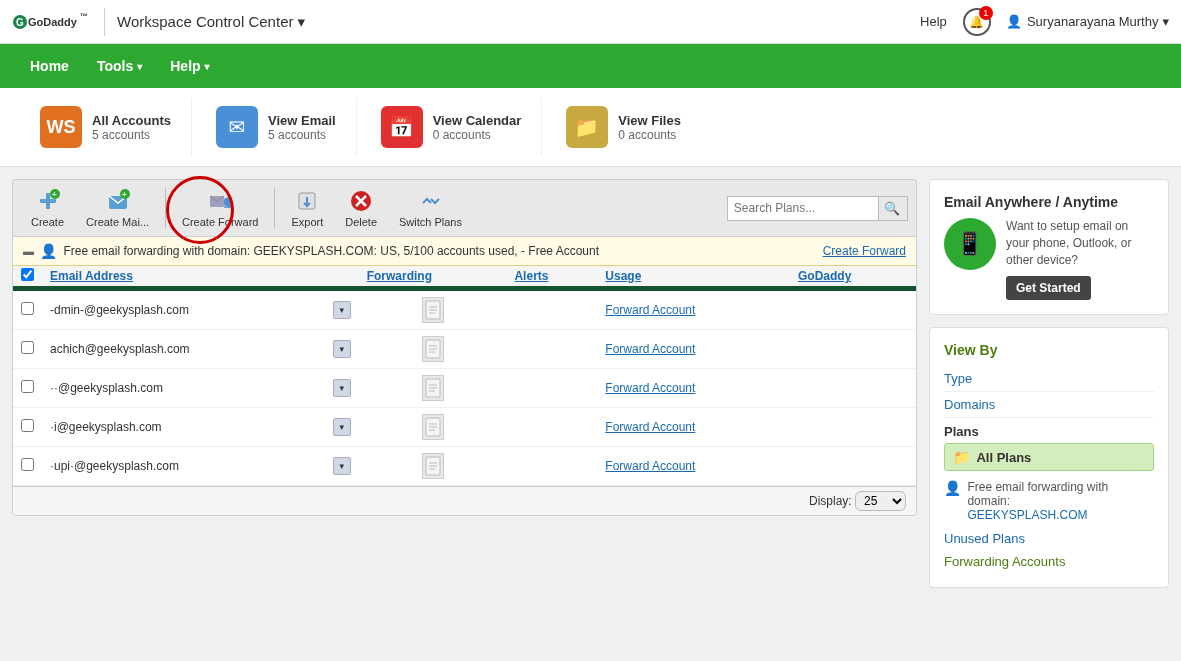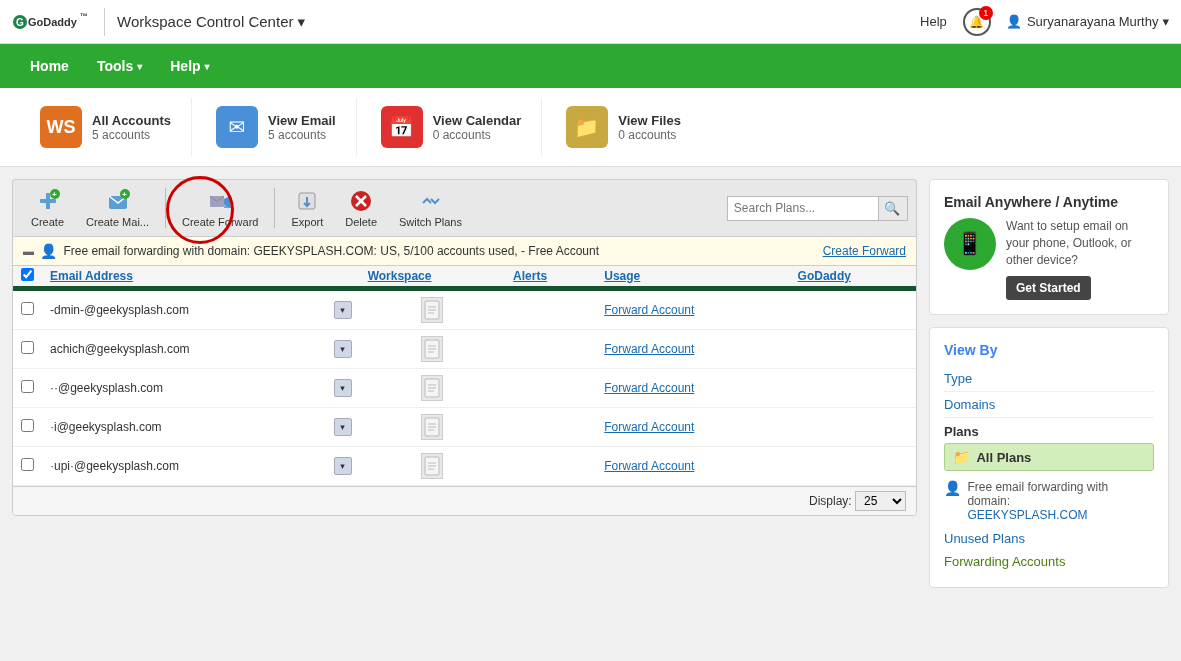--- a/index.html
+++ b/index.html
@@ -141,21 +141,21 @@
     .attr-icon {
       width: 22px; height: 26px; background: #e8e8e8; border: 1px solid #ccc;
       display: flex; align-items: center; justify-content: center;
       font-size: 10px; cursor: pointer; margin: auto;
     }
     .forward-link { color: #1a6ab0; text-decoration: underline; cursor: pointer; font-size: 12px; }
     .table-footer {
       background: #f5f5f5; border-top: 1px solid #ccc;
       padding: 4px 10px; text-align: right; font-size: 12px;
     }
-    .display-select { font-size: 12px; border: 1px solid #bbb; border-radius: 0; padding: 1px 4px; }
+    .display-select { font-size: 12px; border: 1px solid #bbb; border-radius: 6px; padding: 1px 4px; }
 
     
     .right-panel { width: 240px; flex-shrink: 0; display: flex; flex-direction: column; gap: 12px; }
 
     .email-anywhere-card {
       background: #fff; border: 1px solid #ddd; border-radius: 4px; padding: 14px;
     }
     .email-anywhere-title { font-size: 14px; font-weight: bold; color: #333; margin-bottom: 8px; }
     .email-anywhere-body { display: flex; align-items: flex-start; gap: 10px; }
     .phone-icon-circle {
@@ -165,21 +165,21 @@
     }
     .email-anywhere-text { font-size: 12px; color: #555; line-height: 1.4; }
     .get-started-btn {
       display: inline-block; margin-top: 8px; background: #444; color: #fff;
       font-size: 12px; font-weight: bold; padding: 5px 10px; border-radius: 3px; cursor: pointer;
     }
 
     .view-by-card {
       background: #fff; border: 1px solid #ddd; border-radius: 4px; padding: 14px;
     }
-    .view-by-title { font-size: 14px; font-weight: bold; color: #3b82f6; margin-bottom: 8px; }
+    .view-by-title { font-size: 14px; font-weight: bold; color: #4d7c0f; margin-bottom: 8px; }
     .view-by-item { padding: 5px 0; font-size: 13px; color: #1a6ab0; cursor: pointer; border-bottom: 1px solid #eee; }
     .view-by-item:last-child { border-bottom: none; }
     .plans-label { font-size: 13px; font-weight: bold; color: #333; margin: 6px 0 4px; }
     .all-plans-item {
       background: #d4edbc; border: 1px solid #a8d08a;
       padding: 5px 8px; border-radius: 3px; display: flex; align-items: center; gap: 6px;
       font-size: 13px; font-weight: bold; cursor: pointer; margin-bottom: 4px;
     }
     .all-plans-icon { font-size: 14px; }
     .free-plan-item {
@@ -375,21 +375,21 @@
         <a class="create-forward-link">Create Forward</a>
       </div>
 
       <table>
         <thead>
           <tr>
             <th>
               <input type="checkbox" checked="" style="">
             </th>
             <th colspan="2">Email Address</th>
-            <th>Workspace</th>
+            <th>Forwarding</th>
             <th>Alerts</th>
             <th>Usage</th>
             <th>GoDaddy</th>
           </tr>
         </thead>
         <tbody id="table-body">
         <tr>
       <td><input type="checkbox" style=""></td>
       <td class="email-cell">-dmin-@geekysplash.com</td>
       <td class="dropdown-arrow-cell">

